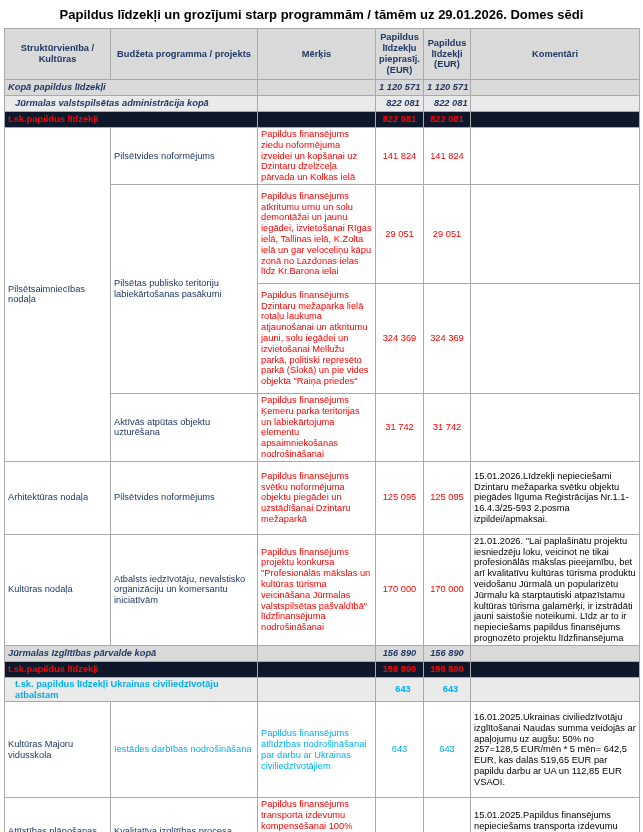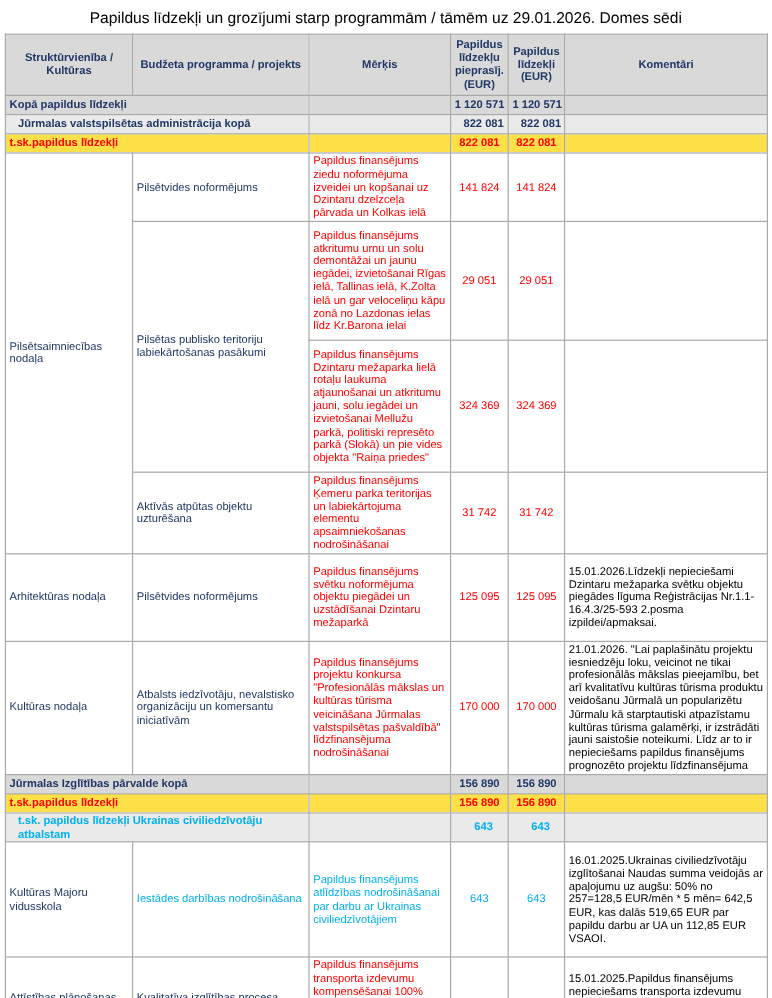--- a/index.html
+++ b/index.html
@@ -7,21 +7,21 @@
     width:643px;height:832px;
     font-family:"Liberation Sans","DejaVu Sans",sans-serif;
     color:#000;
     overflow:hidden;
   }
   .doc-title{
     text-align:center;
     font-size:13px;
     color:#000;
     margin:7px 0 6px 0;
-    font-weight:400;
+    font-weight:700;
   }
   table.budget{
     border-collapse:collapse;
     table-layout:fixed;
     margin-left:4px;
     width:635px;
   }
   table.budget td,table.budget th{
     border:1px solid #a9a9a9;
     padding:1px 3px;
@@ -38,31 +38,31 @@
   col.c5{width:47px}
   col.c6{width:169px}
 
   th{
     background:#d9d9d9;
     color:#1f3864;
     font-weight:bold;
     text-align:center;
     height:48px;
   }
-  .navy{color:#1f3864;}
+  .navy{color:#1f3864;font-style:italic;}
   .red{color:#ff0000;}
   .cyan{color:#00b0f0;}
   .bold{font-weight:bold;}
   .num{text-align:center;white-space:nowrap;}
   .top{vertical-align:top;}
 
   tr.sum td{height:13px;}
   tr.sum-total td{background:#d9d9d9;}
   tr.sum-mid td{background:#eaeaea;padding-left:10px;}
-  tr.sum-light td{background:#fde047;}
+  tr.sum-light td{background:#0f172a;}
 
   td.unit{color:#1f3864;}
   td.prog{color:#1f3864;}
 </style>
 </head>
 <body>
 
 <div class="doc-title">Papildus līdzekļi un grozījumi starp programmām / tāmēm uz 29.01.2026. Domes sēdi</div>
 
 <table class="budget">

